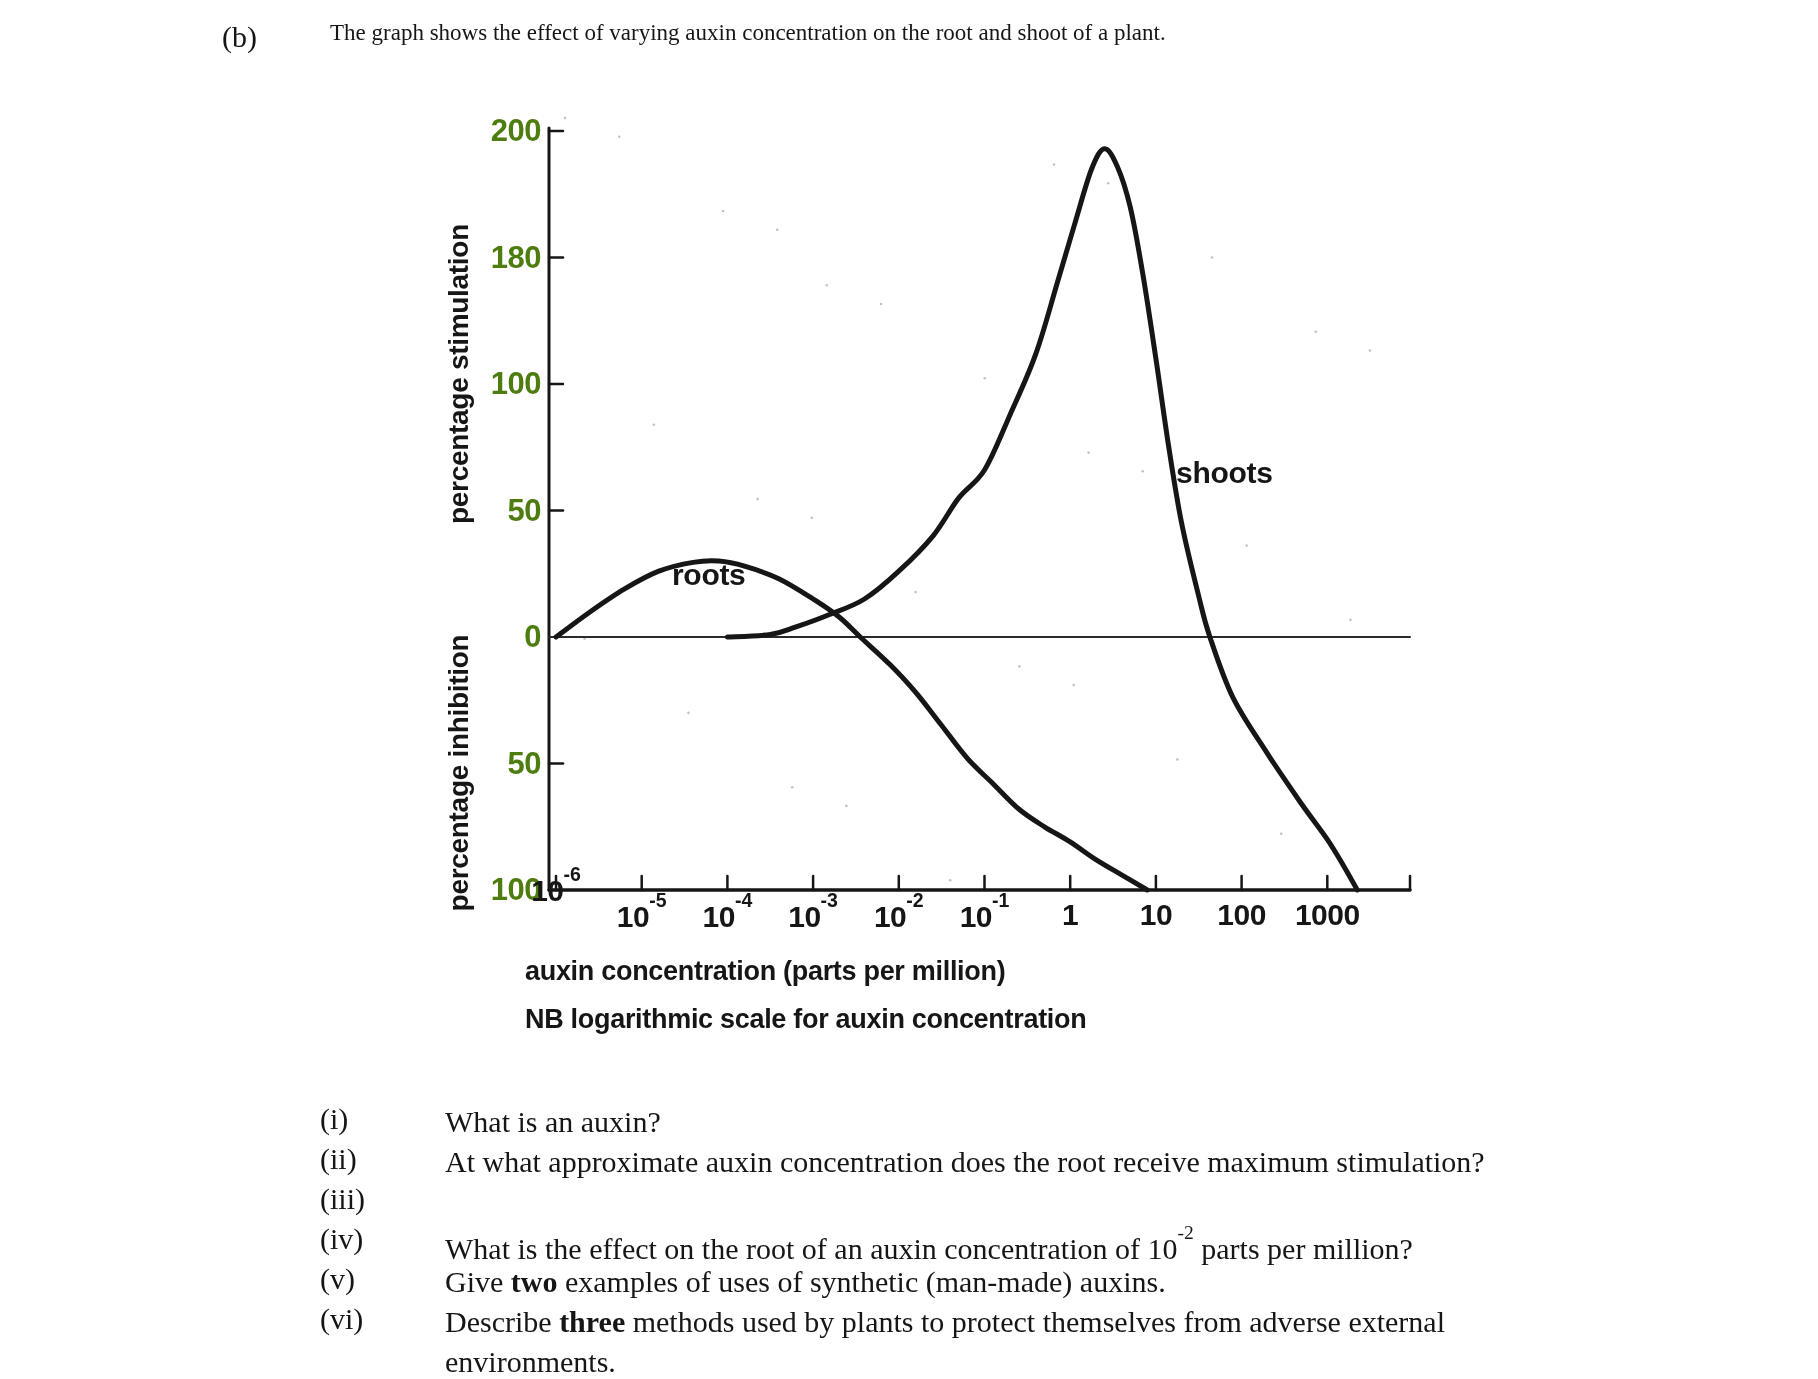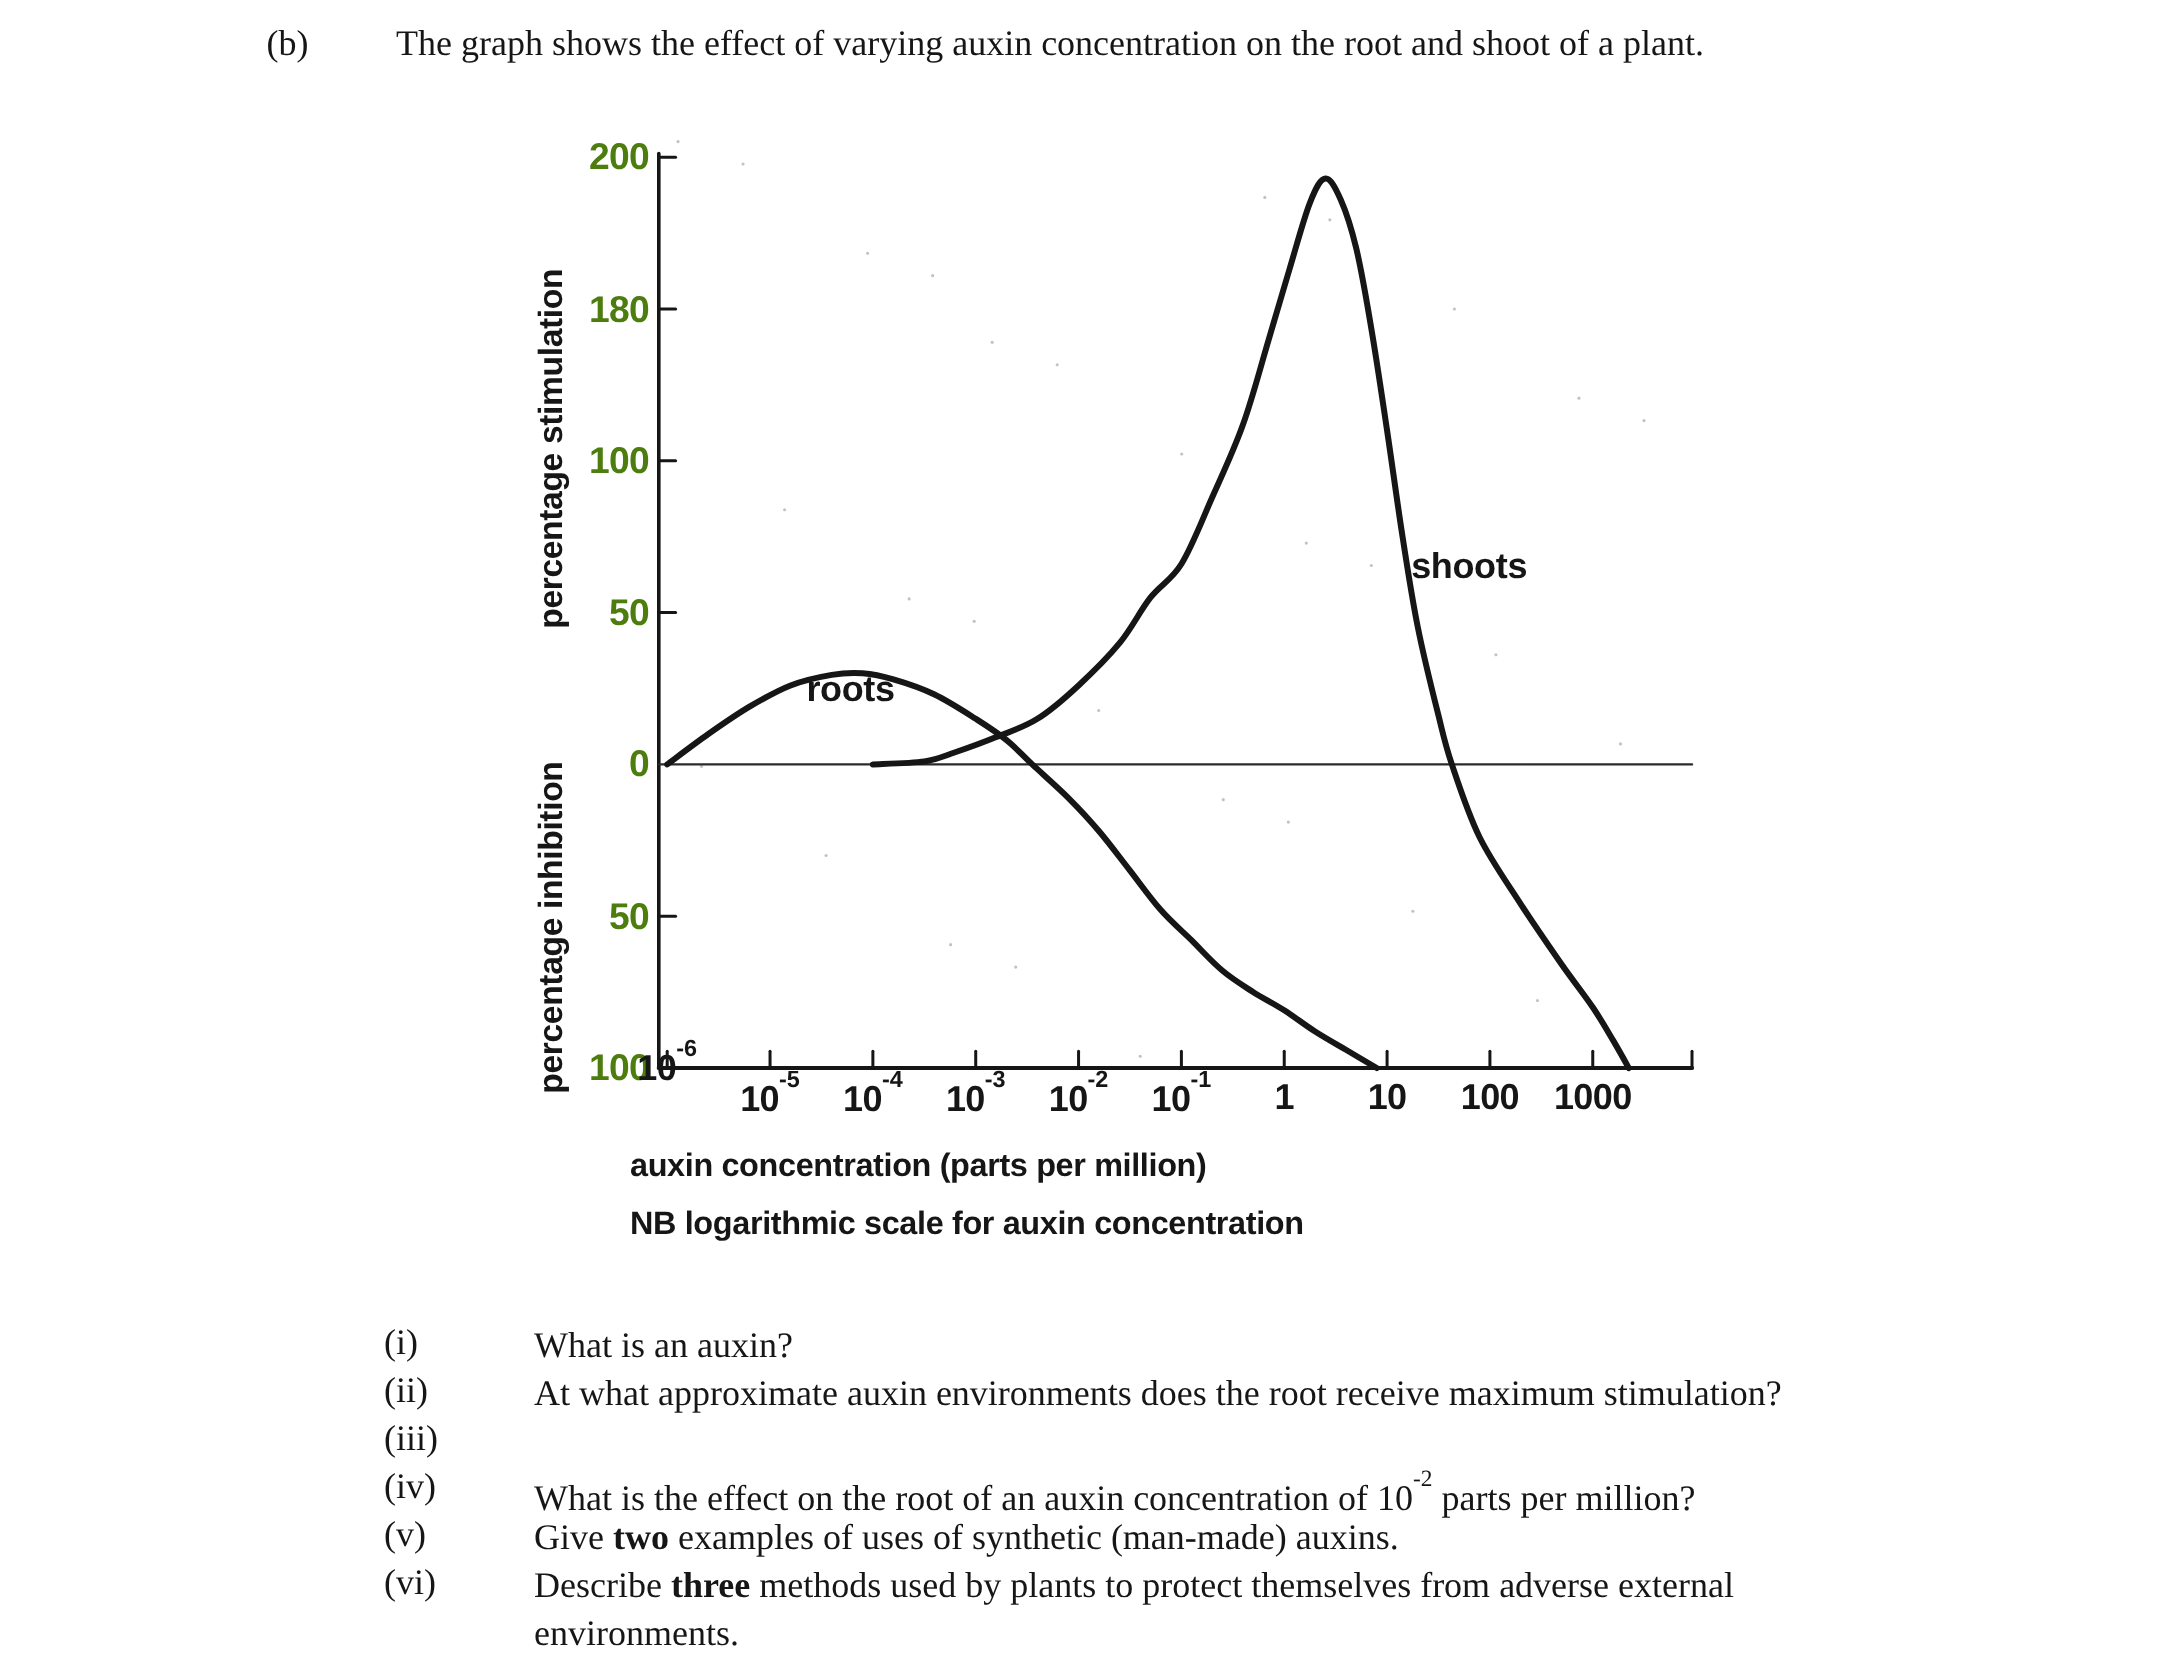--- a/index.html
+++ b/index.html
@@ -10,21 +10,21 @@
     overflow:hidden;
     color:#161616;
   }
   
   .part{
     position:absolute;left:222px;top:20px;
     font-family:"Liberation Serif",serif;font-size:30px;
   }
   .intro{
     position:absolute;left:330px;top:20px;
-    font-family:"Liberation Serif",serif;font-size:30px;
+    font-family:"Liberation Serif",serif;font-size:23px;
     white-space:nowrap;
   }
   
   #chart-svg{position:absolute;left:0;top:0;}
   
   .ylab{
     position:absolute;width:320px;height:36px;
     font-family:"Liberation Sans",sans-serif;font-size:28px;font-weight:600;
     letter-spacing:-0.3px;text-align:center;
     transform:rotate(-90deg);transform-origin:center center;
@@ -171,21 +171,21 @@
     <div class="xcap" id="xcap2">NB logarithmic scale for auxin concentration</div>
   </div>
 
   <div id="questions">
       <div class="q-row" style="top: 1102px;">
         <span class="q-num">(i)</span>
         <div class="q-text">What is an auxin?</div>
       </div>
       <div class="q-row" style="top: 1142px;">
         <span class="q-num">(ii)</span>
-        <div class="q-text">At what approximate auxin environments does the root receive maximum stimulation?</div>
+        <div class="q-text">At what approximate auxin concentration does the root receive maximum stimulation?</div>
       </div>
       <div class="q-row" style="top: 1182px;">
         <span class="q-num">(iii)</span>
       </div>
       <div class="q-row" style="top: 1222px;">
         <span class="q-num">(iv)</span>
         <div class="q-text">What is the effect on the root of an auxin concentration of 10<sup>-2</sup> parts per million?</div>
       </div>
       <div class="q-row" style="top: 1262px;">
         <span class="q-num">(v)</span>

